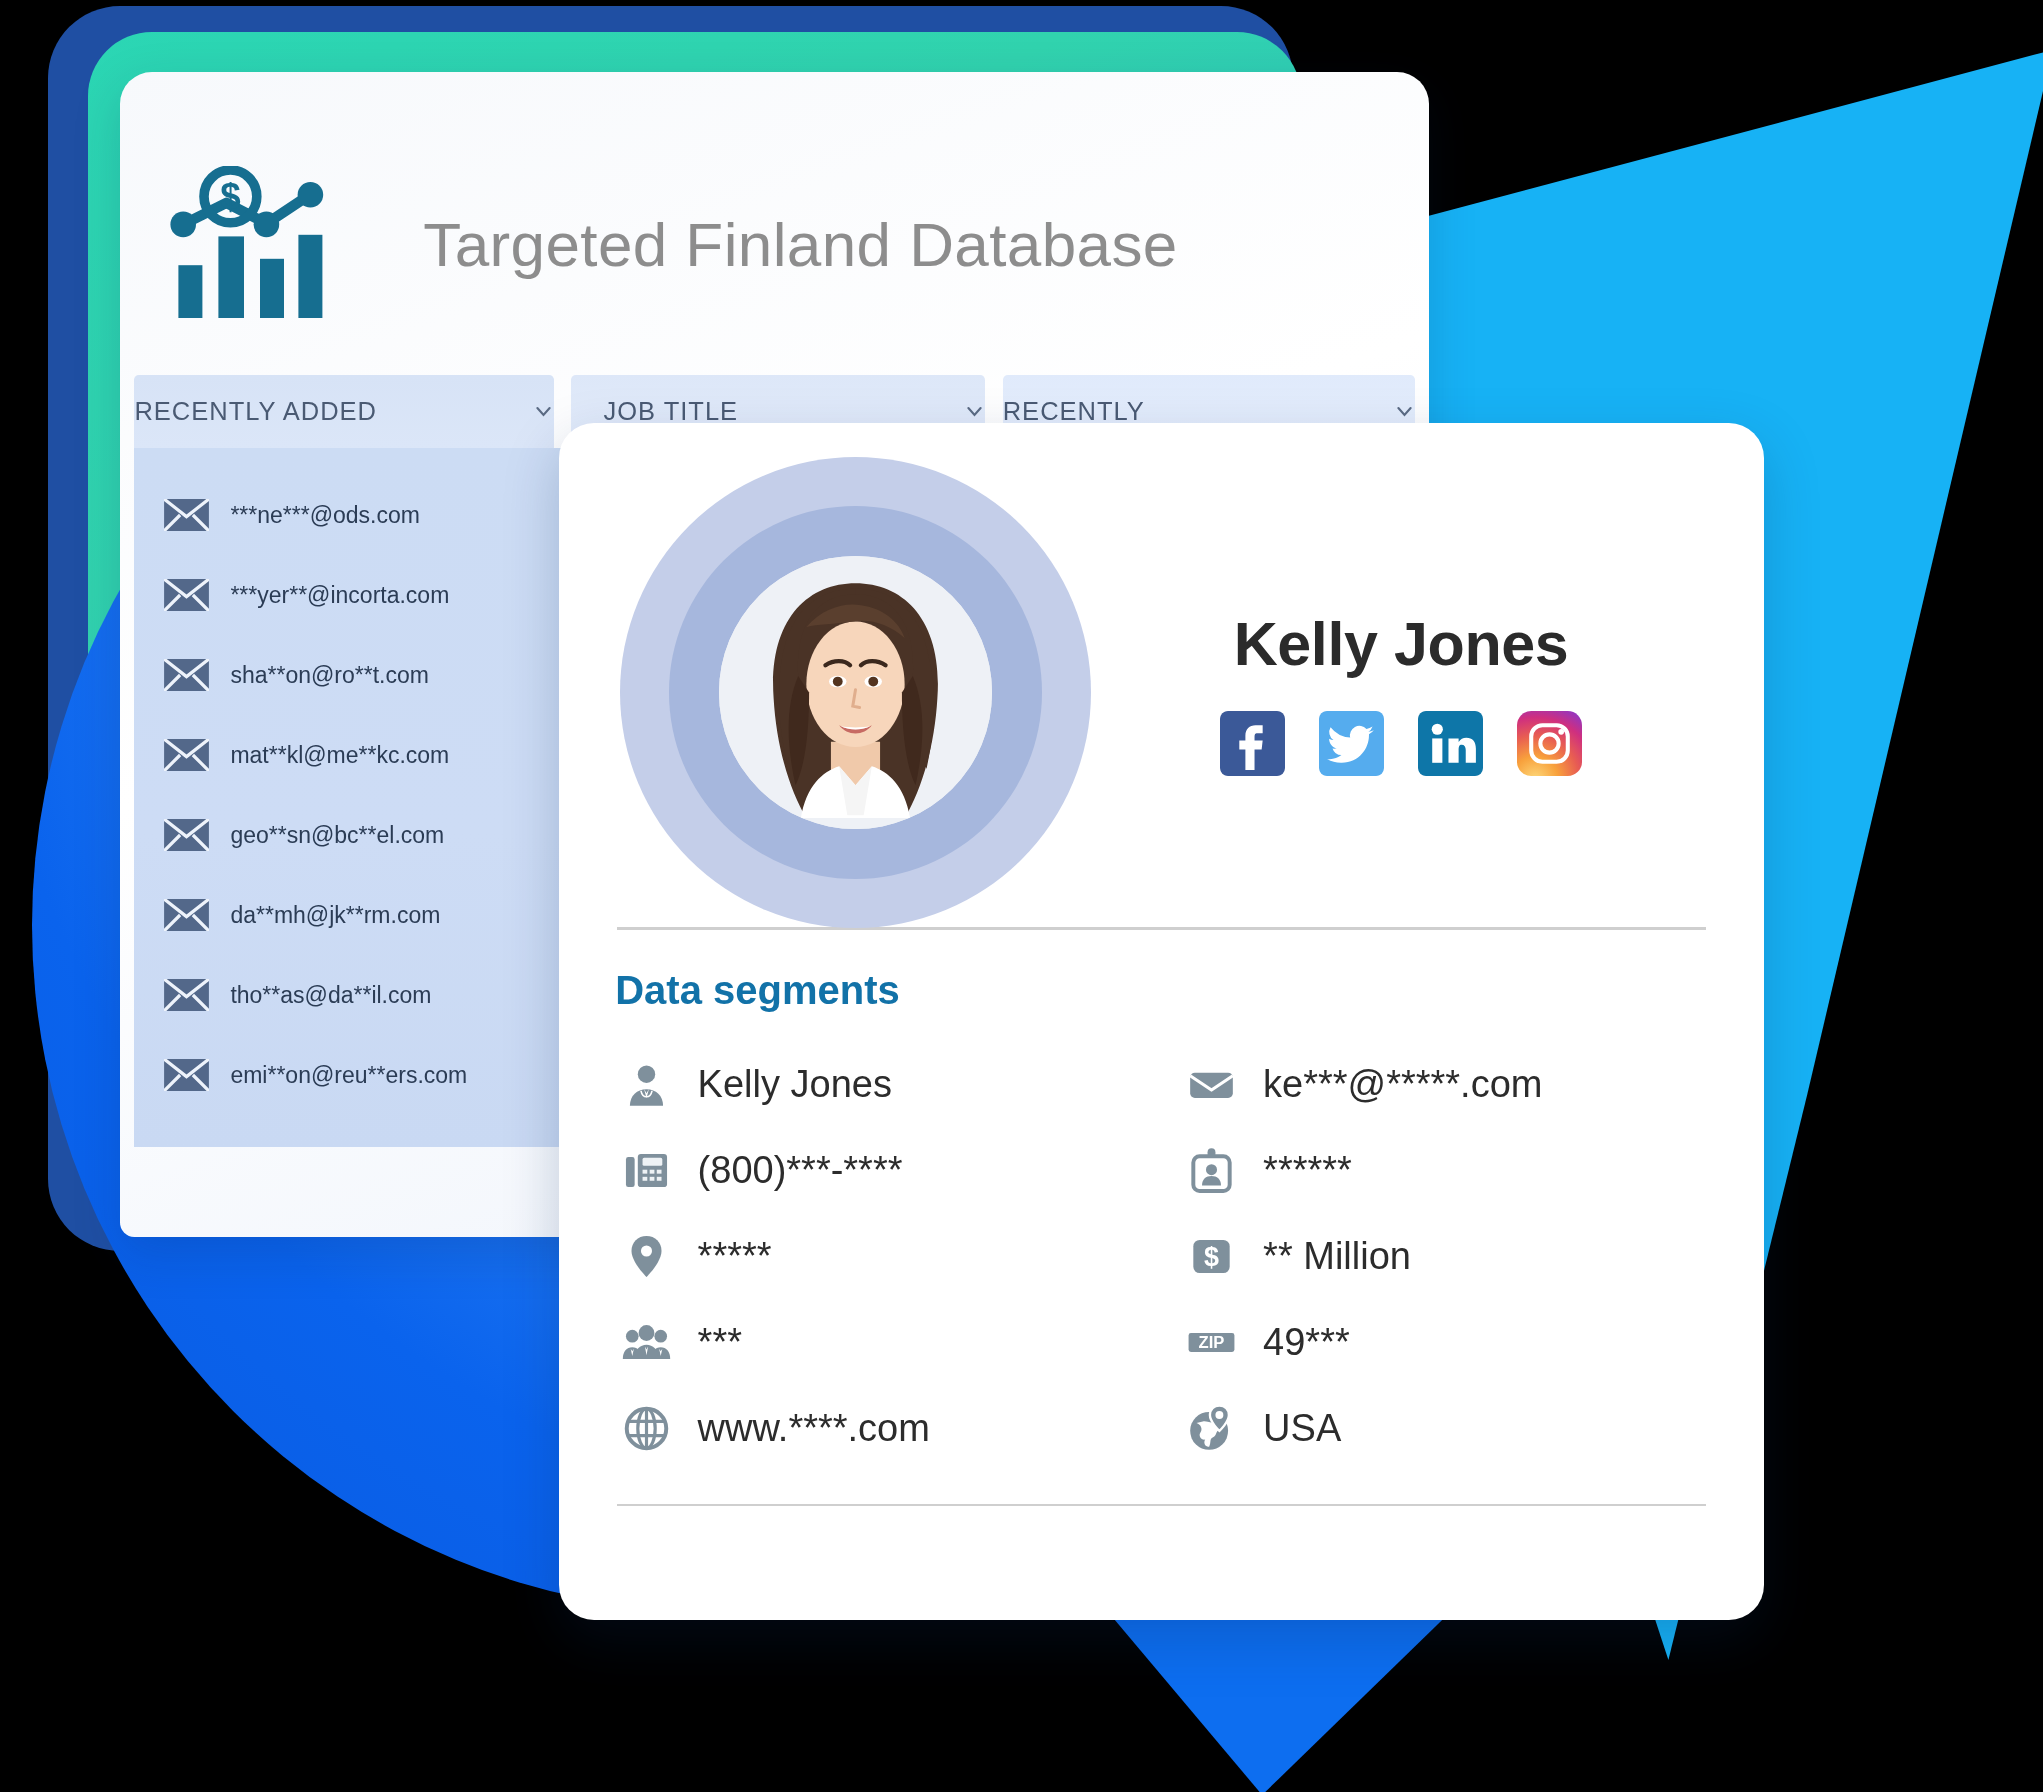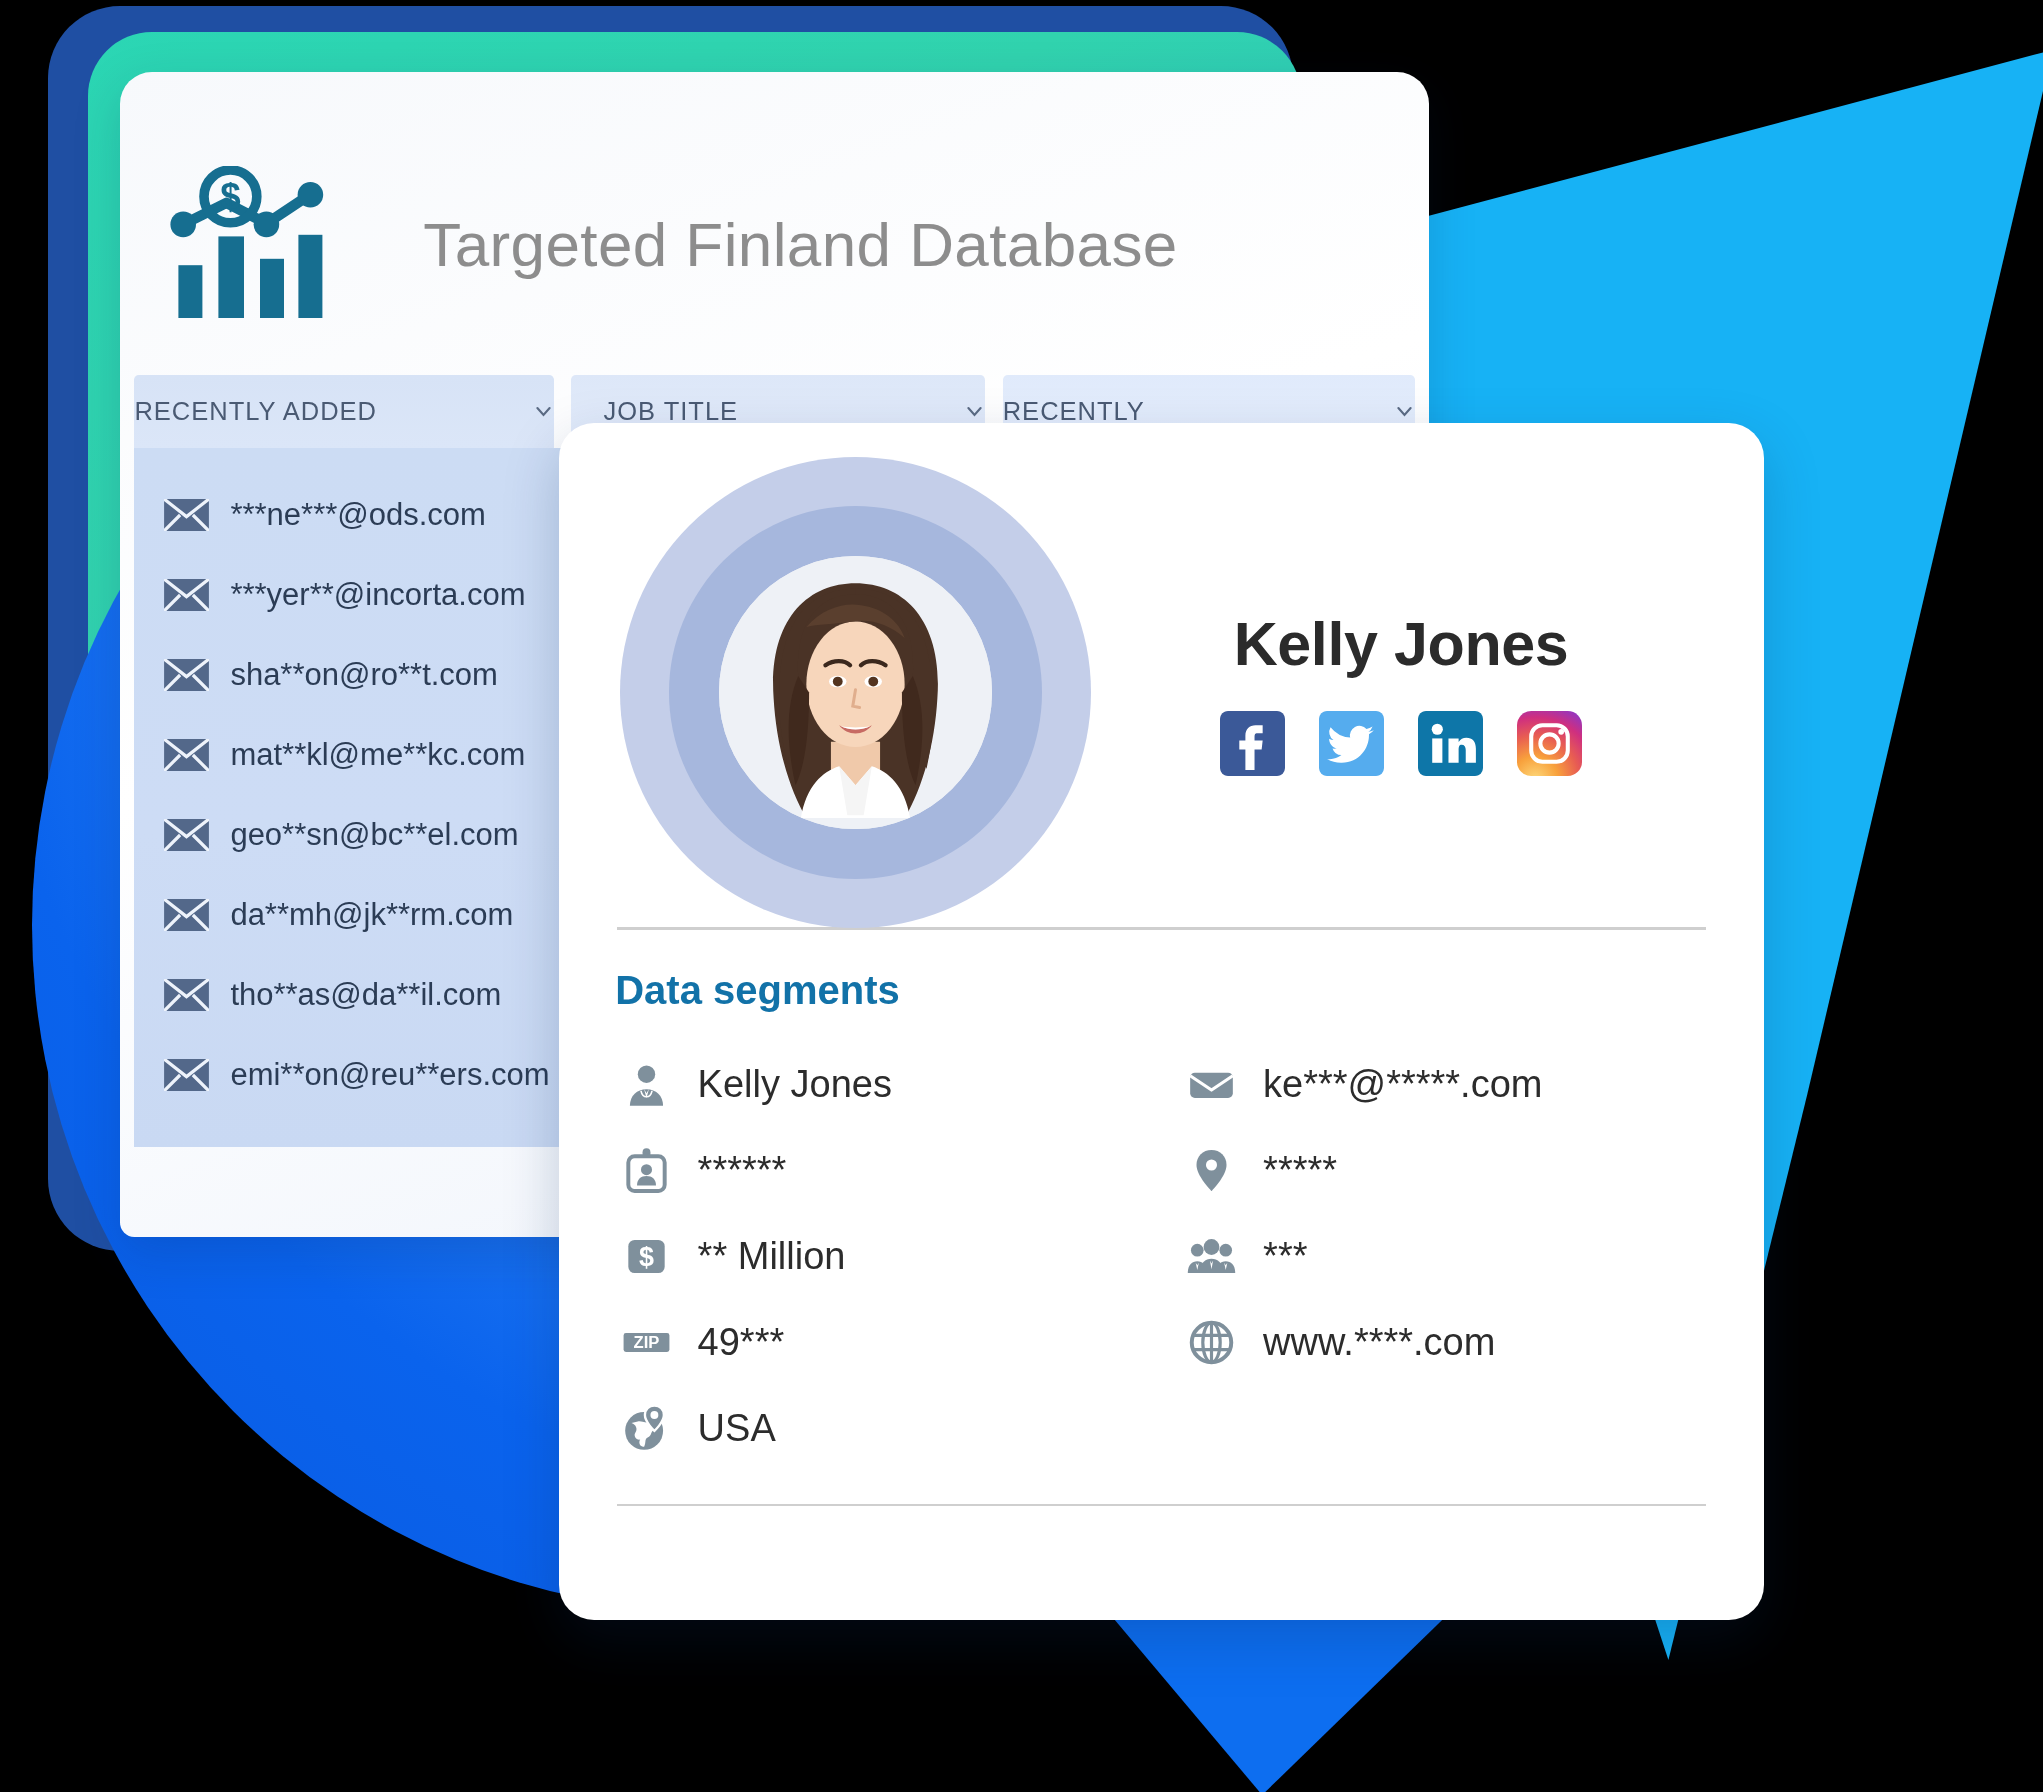--- a/index.html
+++ b/index.html
@@ -86,21 +86,21 @@
     width: 444px;
     background: linear-gradient(180deg, #ccdcf4 0%, #cddcf5 55%, #c9d9f3 100%);
     padding: 27px 0 32px 0;
   }
   .email-row {
     display: flex; align-items: center; gap: 21px;
     padding: 0 0 0 30px; height: 80px;
   }
   .env-icon { width: 45px; height: 32px; flex: 0 0 45px; }
   .email-text {
-    font-size: 31px; color: #2b3c55; white-space: nowrap;
+    font-size: 23px; color: #2b3c55; white-space: nowrap;
     font-family: "Liberation Sans", sans-serif;
   }
 
   
   .profile-card {
     position: absolute; left: 559px; top: 423px;
     width: 1205px; height: 1197px;
     background: #ffffff;
     border-radius: 35px;
     box-shadow: 0 21px 56px rgba(10,40,90,0.22);
@@ -365,20 +365,38 @@
       <div class="seg-item">
         <span class="seg-icon">
           <svg viewBox="0 0 62 62">
               <rect x="4" y="16" width="54" height="32" rx="6" fill="#7f909c"></rect>
               <path d="M4 20 L31 38 L58 20" stroke="#ffffff" stroke-width="4" fill="none" stroke-linejoin="round"></path>
             </svg>
         </span>
         <span class="seg-text">ke***@*****.com</span>
       </div>
 
+      <div class="seg-item">
+        <span class="seg-icon">
+          <svg viewBox="0 0 62 62">
+              <rect x="5" y="14" width="11" height="38" rx="3" fill="#7f909c"></rect>
+              <rect x="20" y="10" width="37" height="42" rx="4" fill="#7f909c"></rect>
+              <rect x="26" y="15" width="25" height="10" rx="2" fill="#eef2f5"></rect>
+              <g fill="#eef2f5">
+                <rect x="26" y="30" width="6" height="5"></rect>
+                <rect x="35" y="30" width="6" height="5"></rect>
+                <rect x="44" y="30" width="6" height="5"></rect>
+                <rect x="26" y="39" width="6" height="5"></rect>
+                <rect x="35" y="39" width="6" height="5"></rect>
+                <rect x="44" y="39" width="6" height="5"></rect>
+              </g>
+            </svg>
+        </span>
+        <span class="seg-text">(800)***-****</span>
+      </div>
 
       <div class="seg-item">
         <span class="seg-icon">
           <svg viewBox="0 0 62 62">
               <rect x="26" y="3" width="10" height="12" rx="5" fill="#7f909c"></rect>
               <rect x="8" y="13" width="46" height="44" rx="8" fill="none" stroke="#7f909c" stroke-width="5"></rect>
               <circle cx="31" cy="30" r="7" fill="#7f909c"></circle>
               <path d="M19 50c0-8 5-12 12-12s12 4 12 12z" fill="#7f909c"></path>
             </svg>
         </span>

